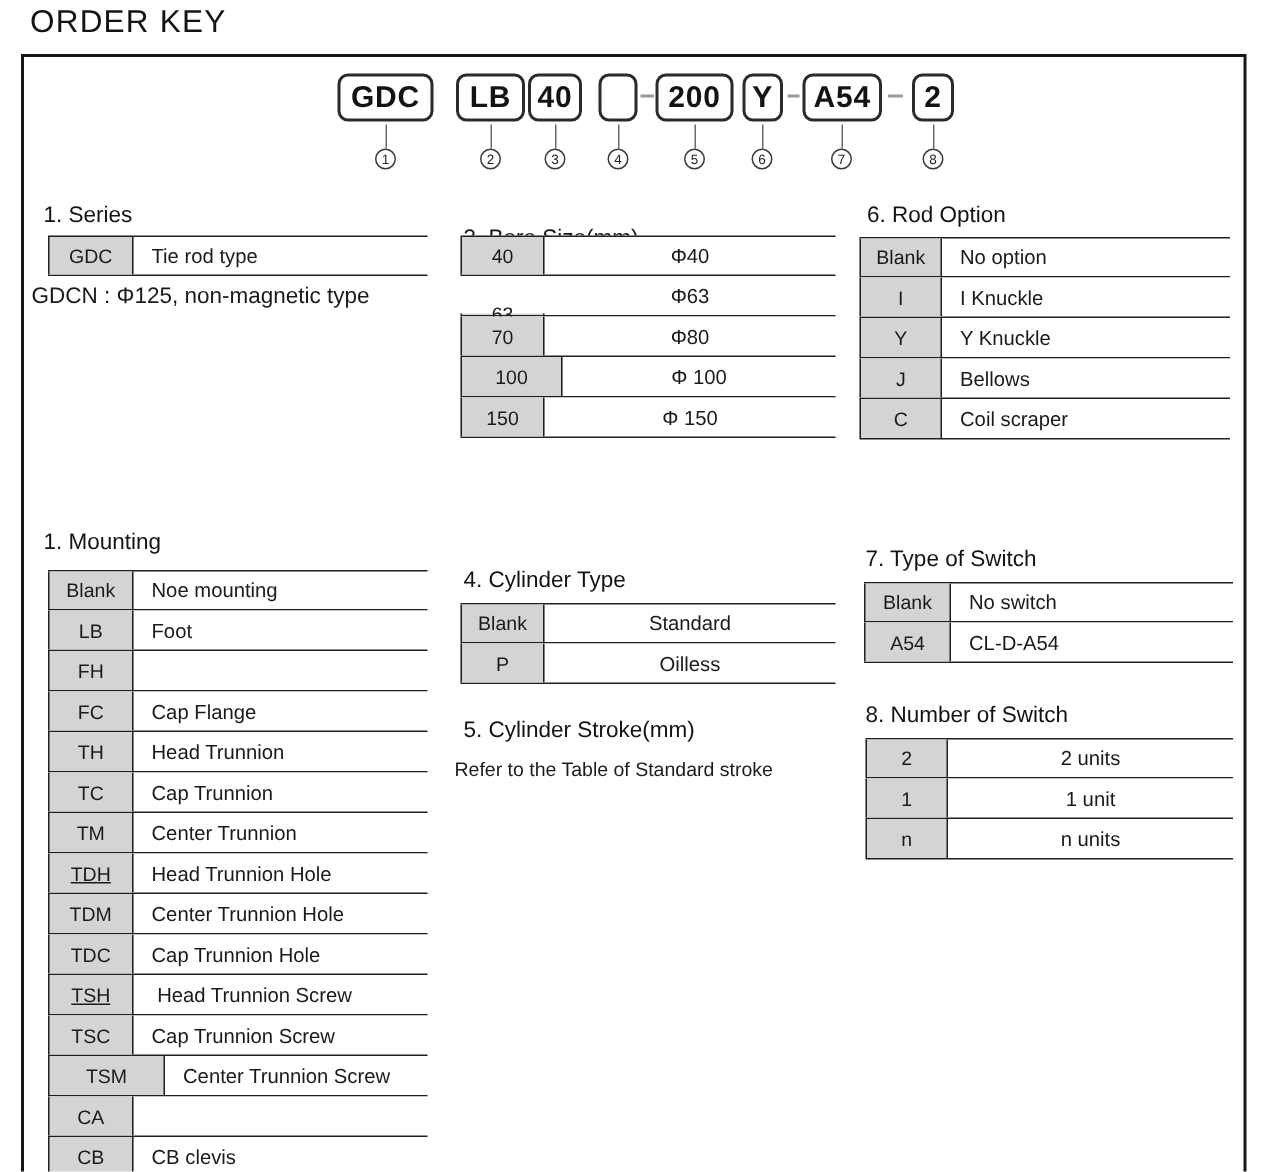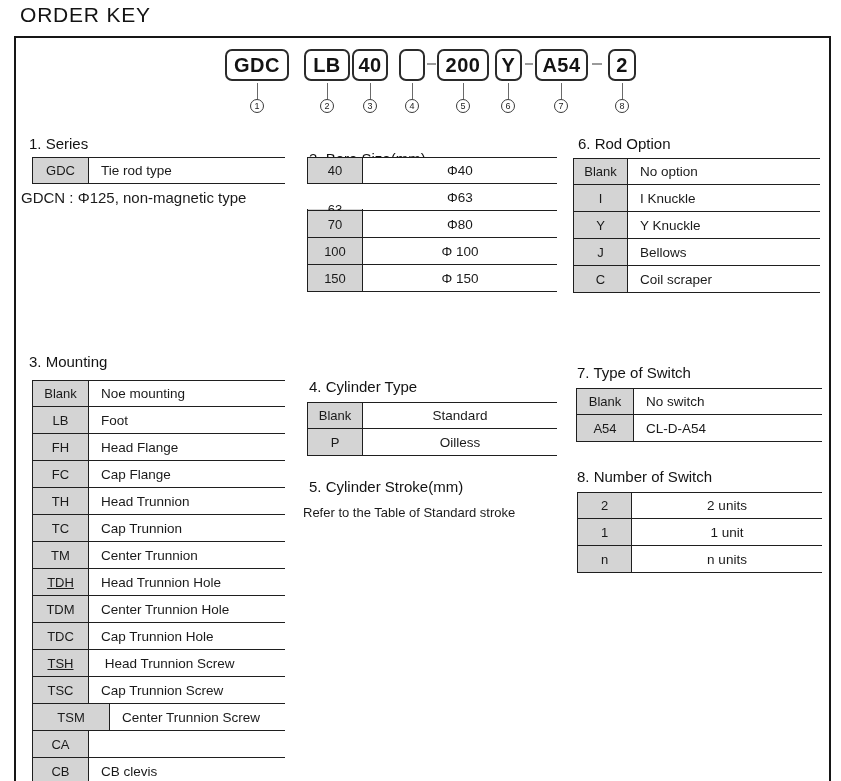--- a/index.html
+++ b/index.html
@@ -92,33 +92,32 @@
 
 <div class="sec-title" style="left:29px;top:135px">1. Series</div>
 <div class="tbl" style="left:32px;top:157px;width:253px">
     <div class="trow first">
       <div class="tcode" style="width: 57px;">GDC</div>
       <div class="tdesc">Tie rod type</div>
     </div>
   </div>
 <div class="note" style="left:21px;top:189px">GDCN : Φ125, non-magnetic type</div>
 
-<div class="sec-title" style="left:29px;top:353px">3. Mounting</div>
+<div class="sec-title" style="left:29px;top:353px">1. Mounting</div>
 <div class="tbl" style="left:32px;top:380px;width:253px">
     <div class="trow first">
       <div class="tcode" style="width: 57px;">Blank</div>
       <div class="tdesc">Noe mounting</div>
     </div>
     <div class="trow">
       <div class="tcode" style="width: 57px;">LB</div>
       <div class="tdesc">Foot</div>
     </div>
     <div class="trow">
       <div class="tcode" style="width: 57px;">FH</div>
-      <div class="tdesc">Head Flange</div>
     </div>
     <div class="trow">
       <div class="tcode" style="width: 57px;">FC</div>
       <div class="tdesc">Cap Flange</div>
     </div>
     <div class="trow">
       <div class="tcode" style="width: 57px;">TH</div>
       <div class="tdesc">Head Trunnion</div>
     </div>
     <div class="trow">
@@ -170,21 +169,21 @@
     </div>
     <div class="trow">
       <div class="tcode" style="width: 56px; margin-top: 25px;">63</div>
       <div class="tdesc">Φ63</div>
     </div>
     <div class="trow">
       <div class="tcode" style="width: 56px;">70</div>
       <div class="tdesc">Φ80</div>
     </div>
     <div class="trow">
-      <div class="tcode" style="width: 56px;">100</div>
+      <div class="tcode" style="width: 68px;">100</div>
       <div class="tdesc">Φ 100</div>
     </div>
     <div class="trow">
       <div class="tcode" style="width: 56px;">150</div>
       <div class="tdesc">Φ 150</div>
     </div>
   </div>
 
 <div class="sec-title" style="left:309px;top:378px">4. Cylinder Type</div>
 <div class="tbl center" style="left:307px;top:402px;width:250px">

